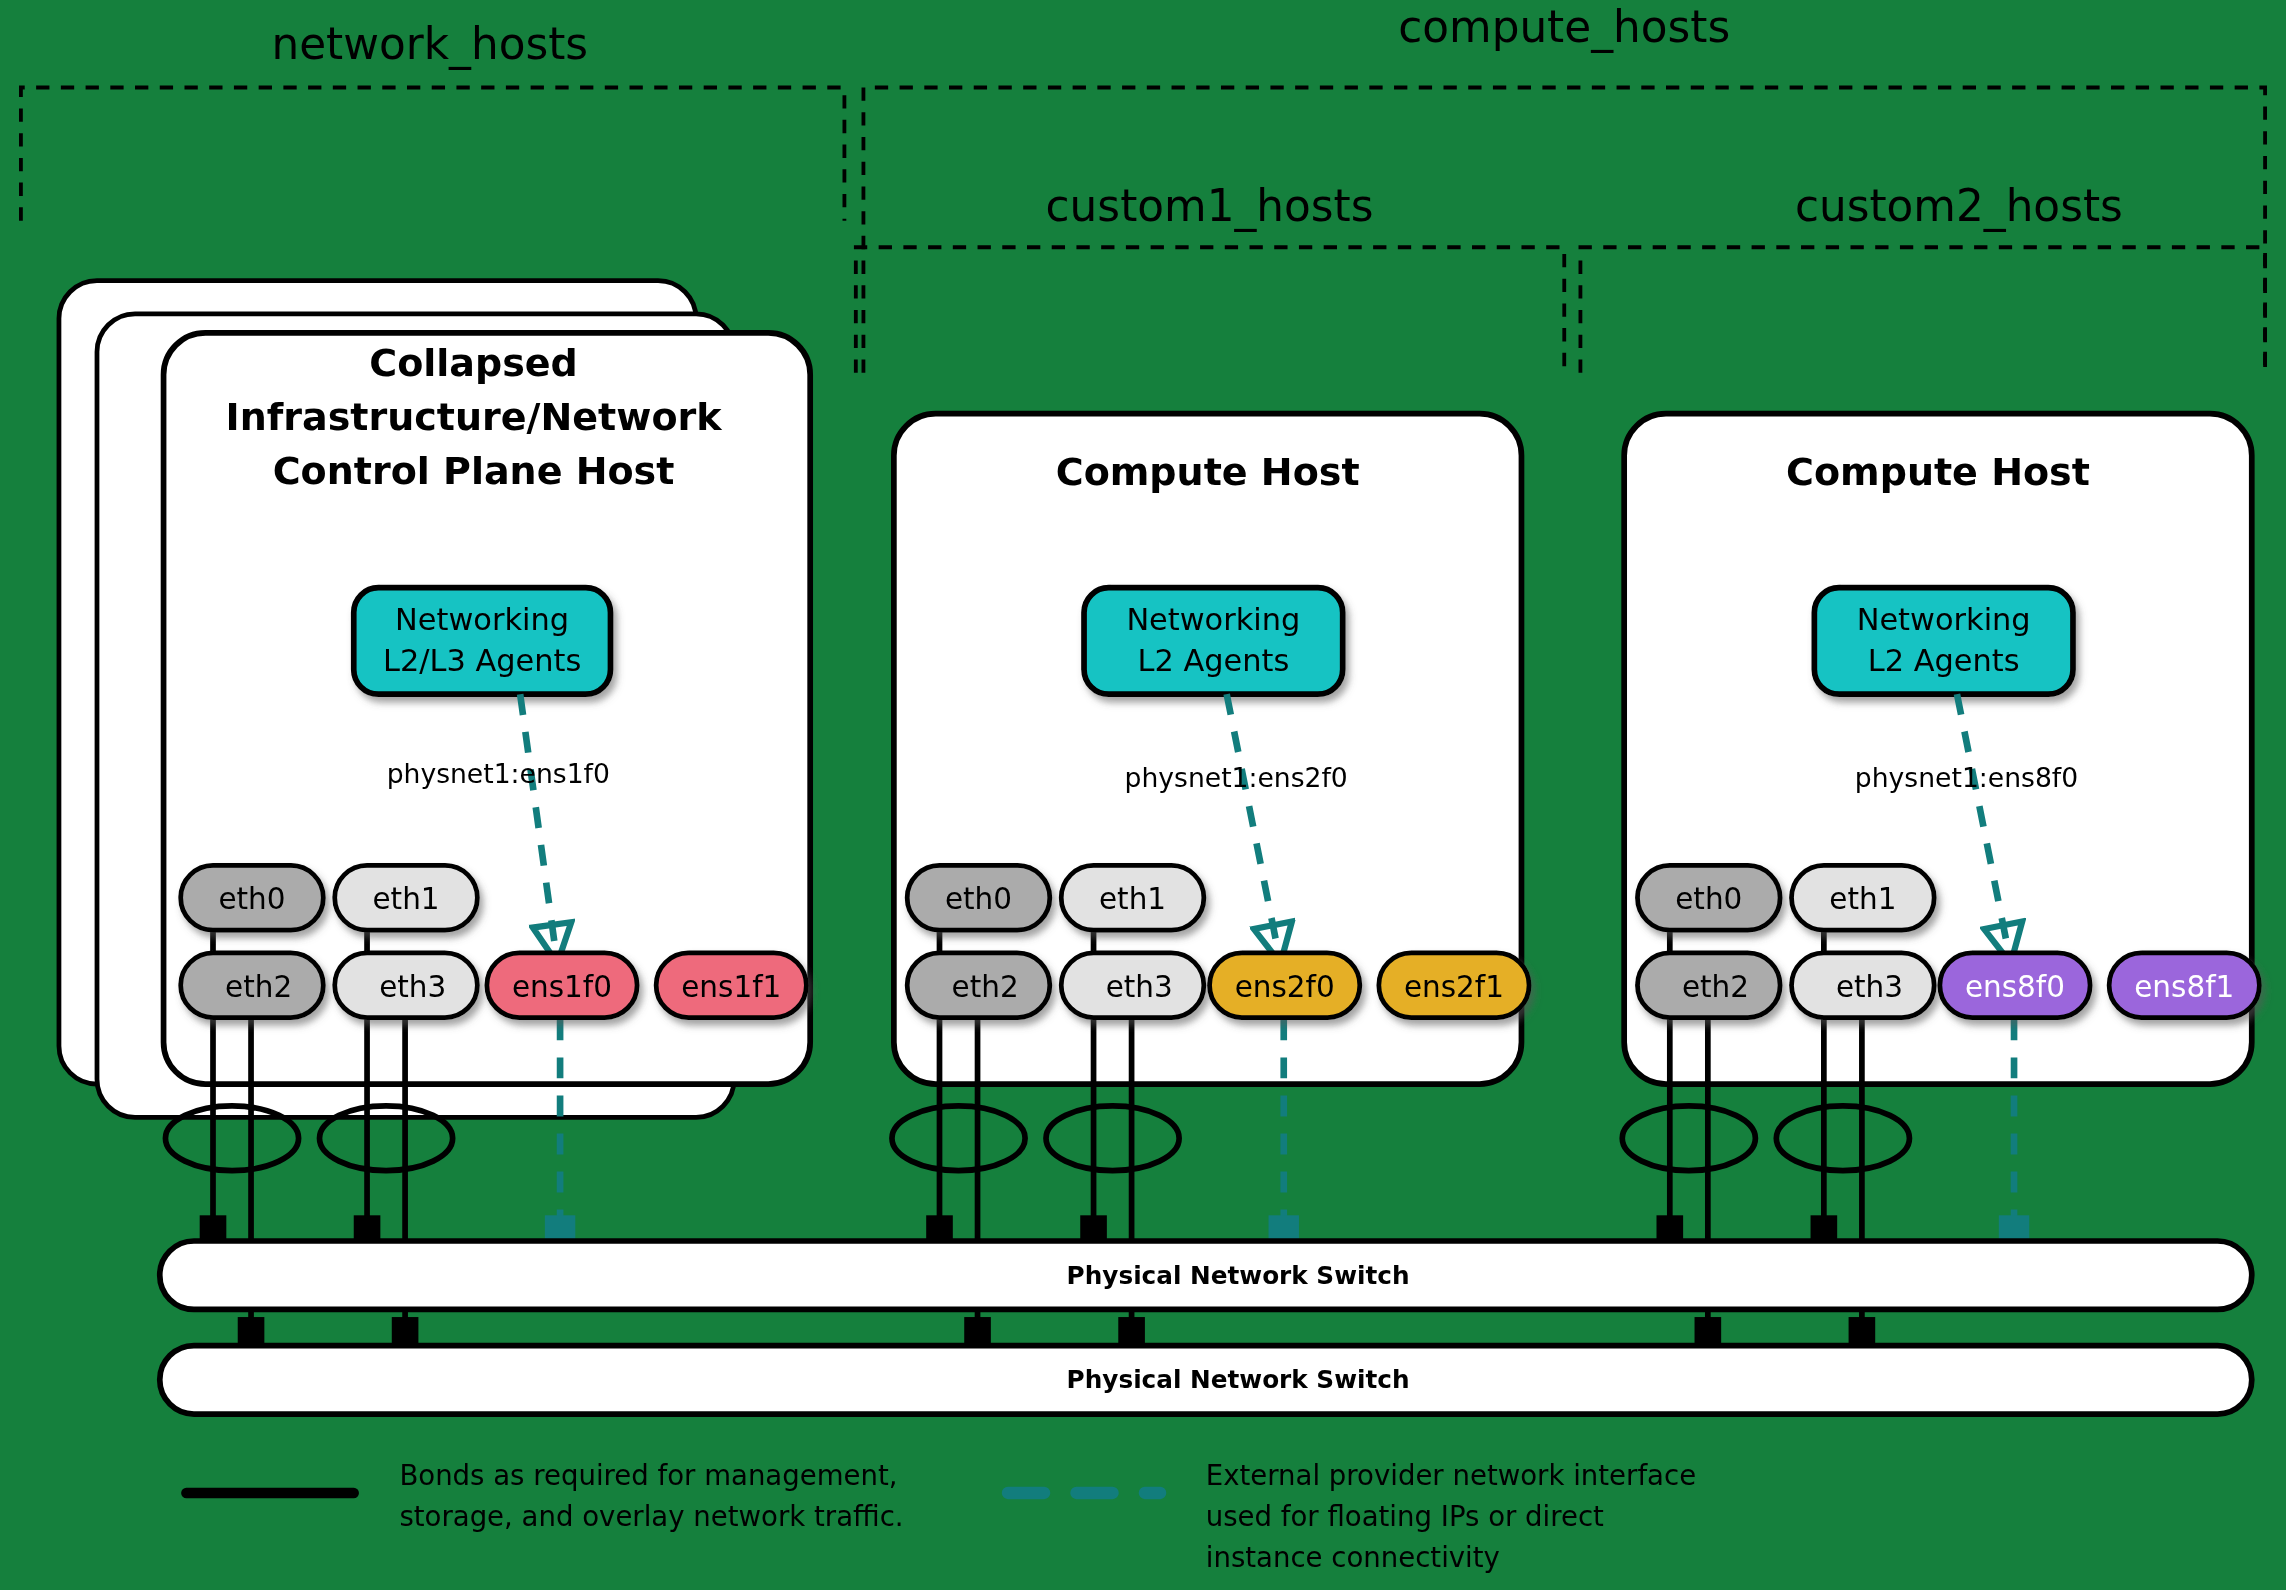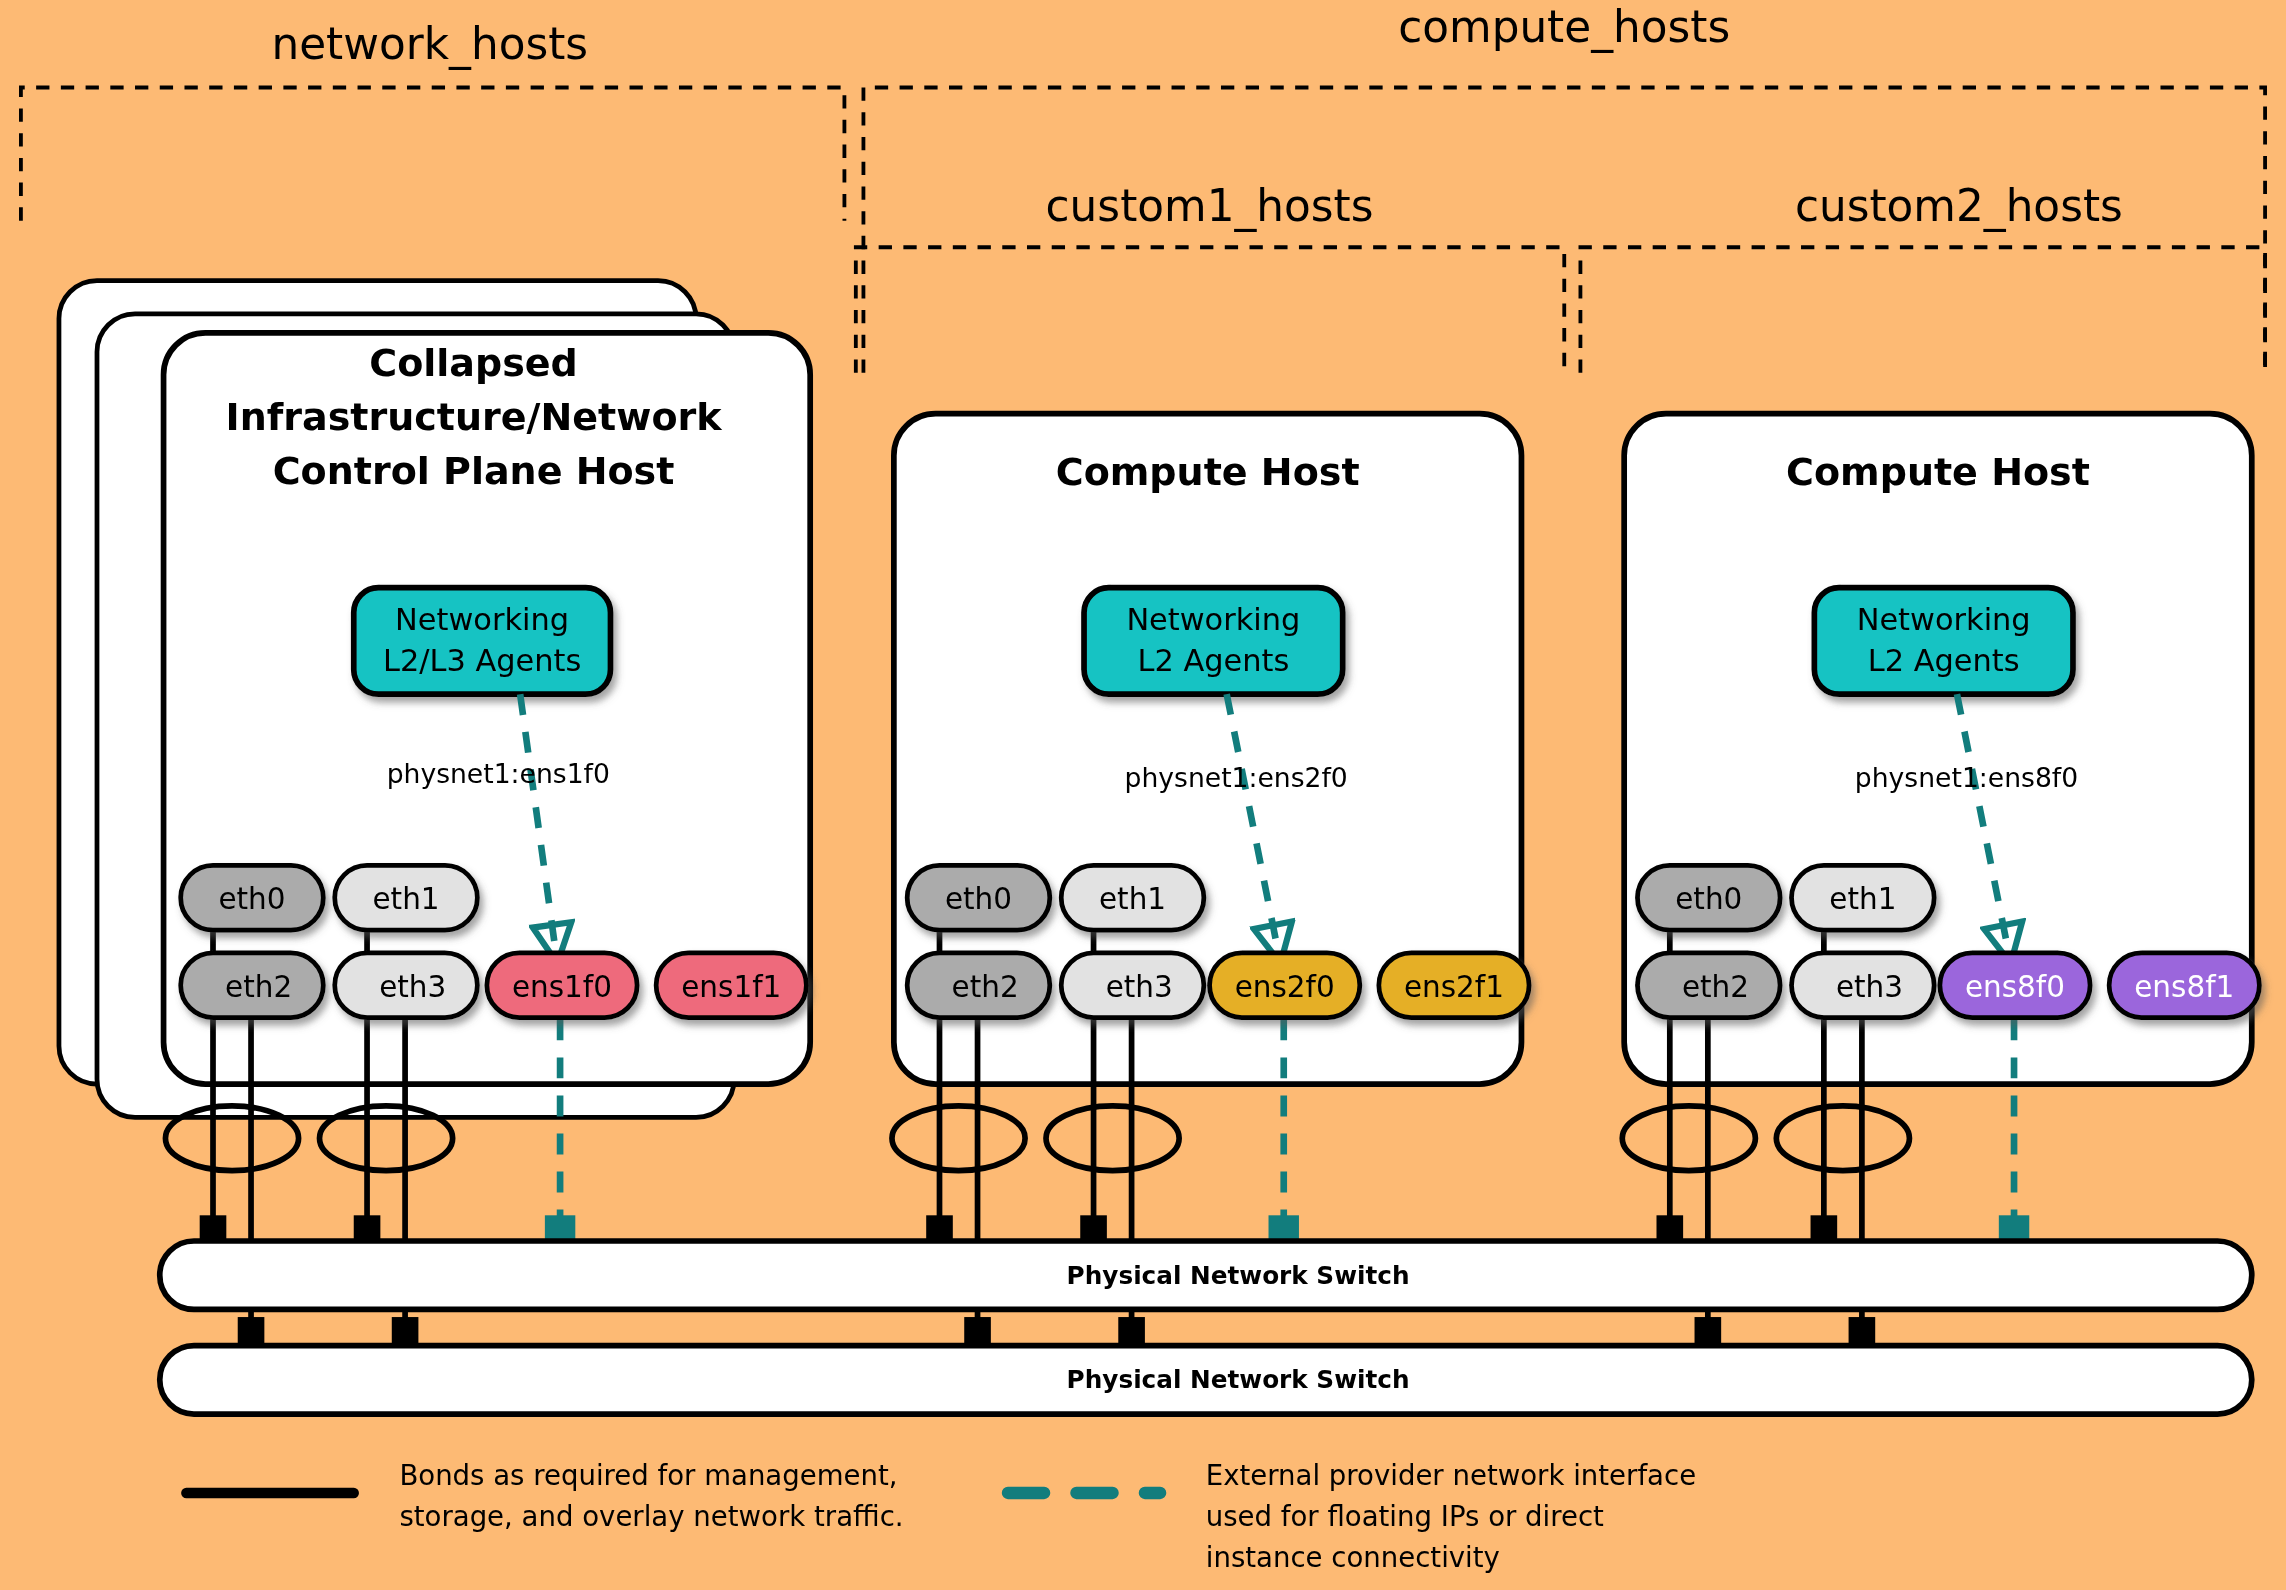--- a/index.html
+++ b/index.html
@@ -7,21 +7,21 @@
     padding: 0;
     background: #ffffff;
   }
   body {
     font-family: "DejaVu Sans", sans-serif;
   }
   #stage {
     position: relative;
     width: 2286px;
     height: 1590px;
-    background: #fdba74;
+    background: #15803d;
     overflow: hidden;
   }
   svg#diagram {
     position: absolute;
     left: 0;
     top: 0;
     width: 2286px;
     height: 1590px;
     display: block;
   }

